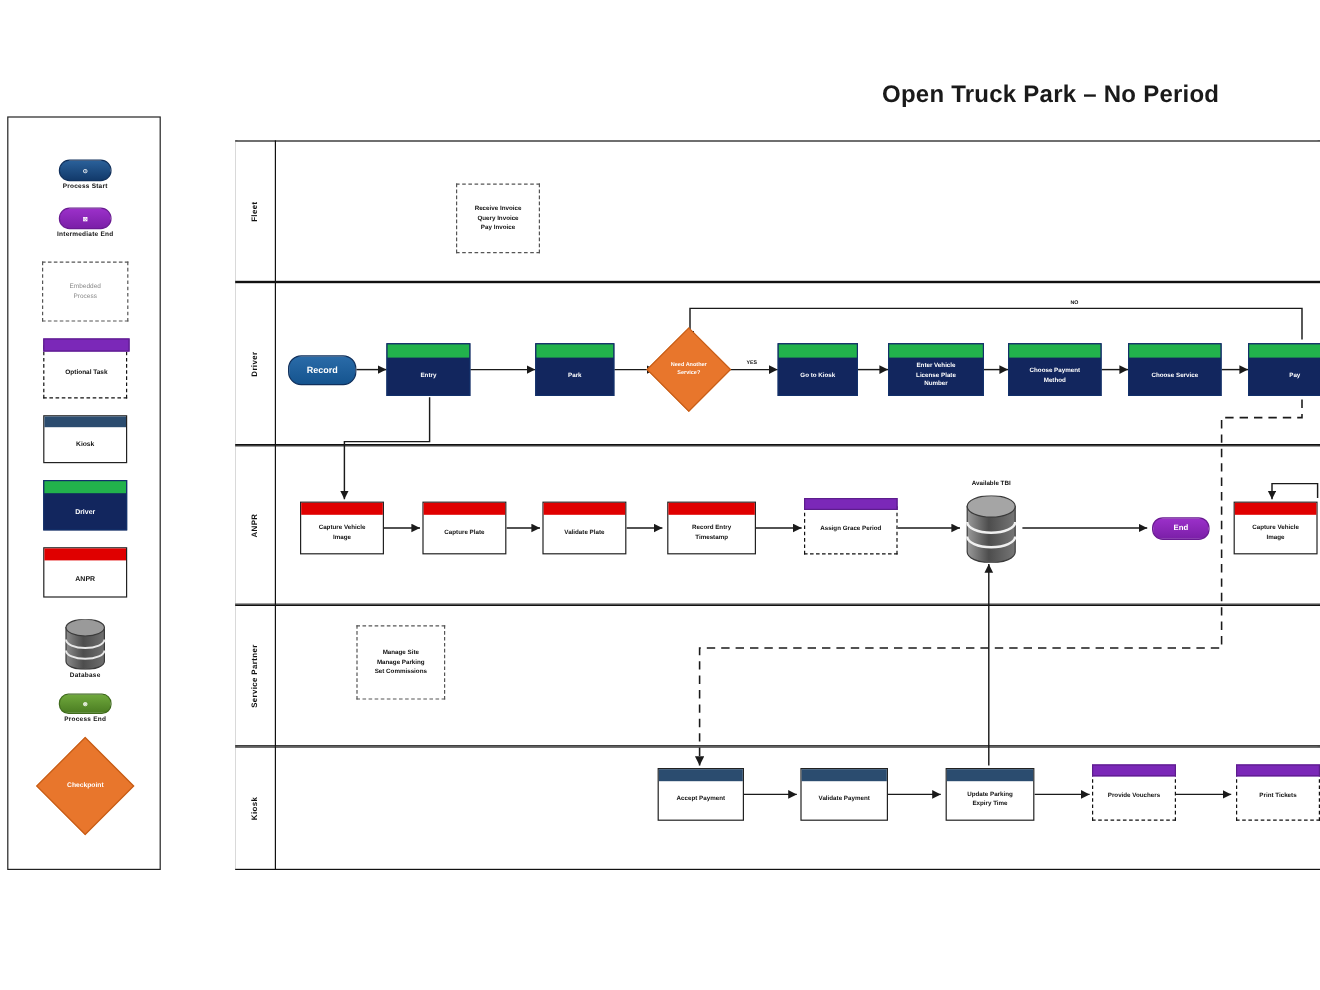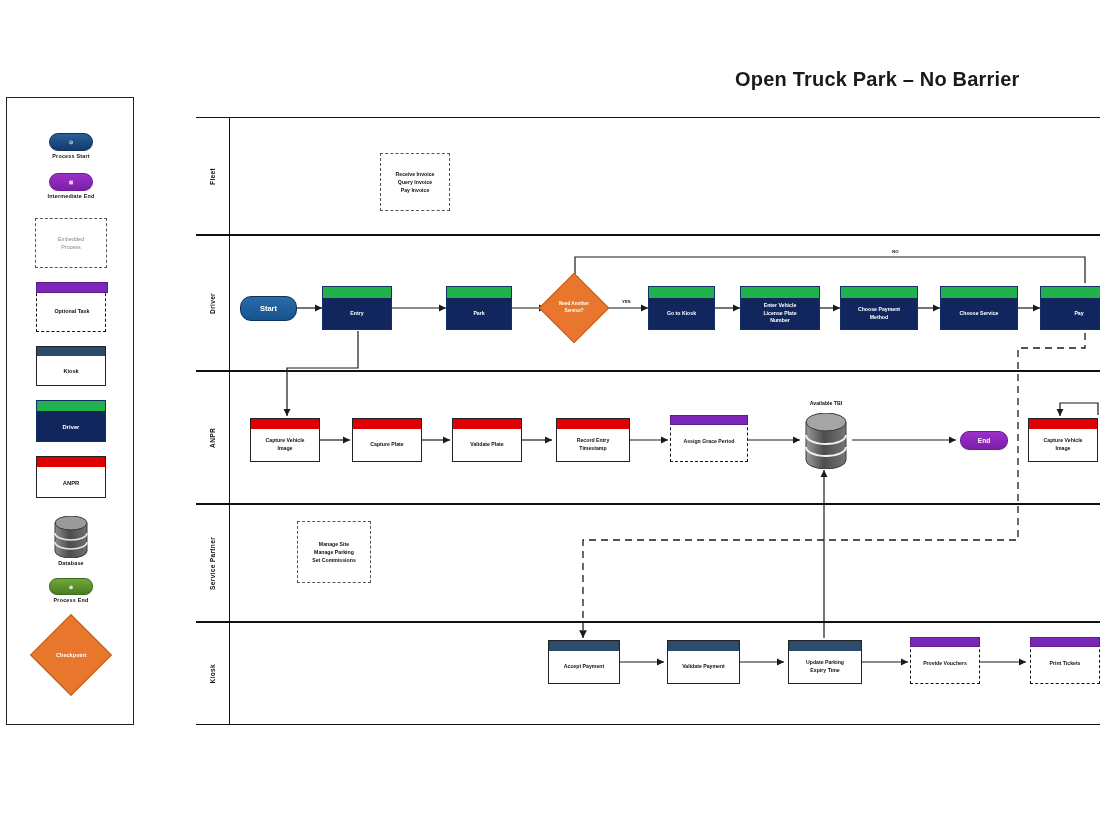--- a/index.html
+++ b/index.html
@@ -146,21 +146,21 @@
     text-align:center;white-space:nowrap;}
 
   .edge-label{position:absolute;font-size:4.4px;font-weight:bold;color:#111;}
   svg.wires{position:absolute;left:0;top:0;width:1100px;height:825px;pointer-events:none;}
 </style>
 </head>
 <body>
 
 <div id="canvas">
 
-  <div class="title">Open Truck Park – No Barrier</div>
+  <div class="title">Open Truck Park – No Period</div>
 
   <div class="legend">
 
     <div class="lg-item" style="top:35px;">
       <div class="sh-start">
           <span>⊙</span>
         </div>
       <div class="lg-cap">Process Start</div>
     </div>
 
@@ -306,21 +306,21 @@
     <g stroke="#1a1a1a" stroke-width="1.3" fill="none" stroke-dasharray="7,5">
 
       <path d="M1085,333 L1085,348 L1018,348 L1018,540 L583,540 L583,638" marker-end="url(#ah)"></path>
     </g>
   </svg>
 
   <div class="node n-embed" style="left:380px;top:153px;width:70px;height:58px;white-space:pre-line">Receive Invoice
 Query Invoice
 Pay Invoice</div>
 
-  <div class="node n-start" style="left:240px;top:296px;width:57px;height:25px;">Start</div>
+  <div class="node n-start" style="left:240px;top:296px;width:57px;height:25px;">Record</div>
 
   <div class="node n-driver" style="left:322px;top:286px;width:70px;height:44px;">
     <div class="bar"></div>
     <div class="tx" style="white-space:pre-line">Entry</div>
   </div>
 
   <div class="node n-driver" style="left:446px;top:286px;width:66px;height:44px;">
     <div class="bar"></div>
     <div class="tx" style="white-space:pre-line">Park</div>
   </div>

